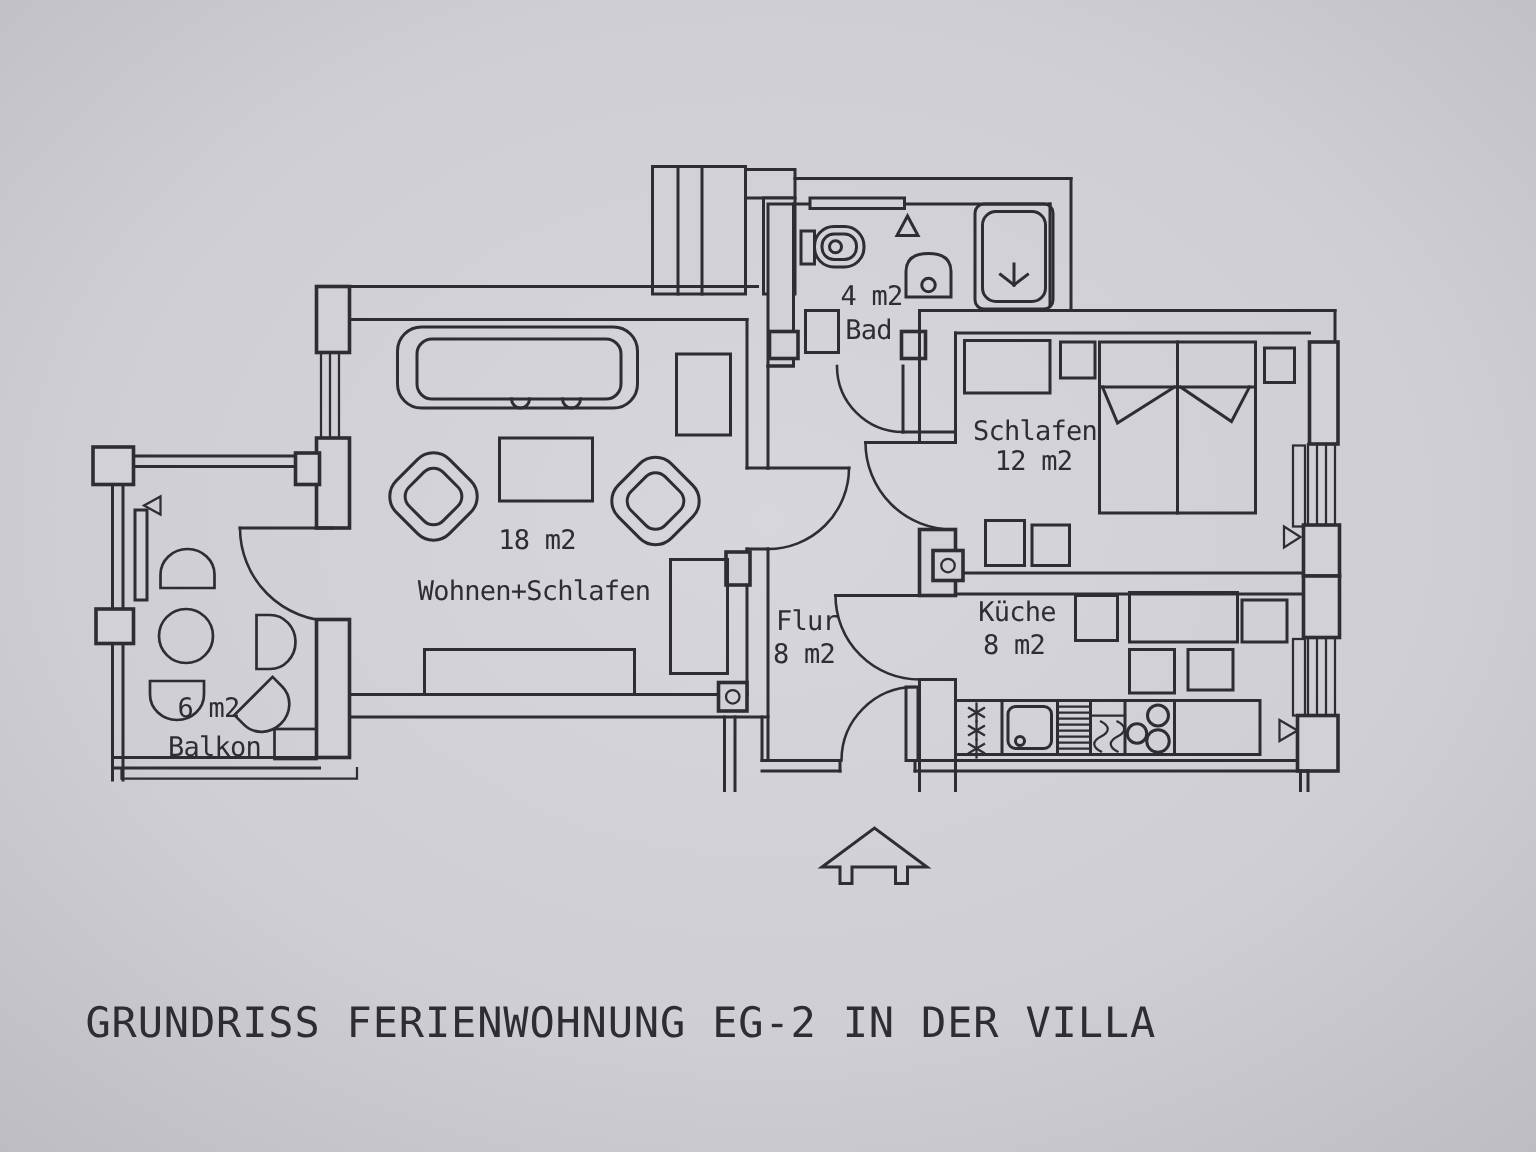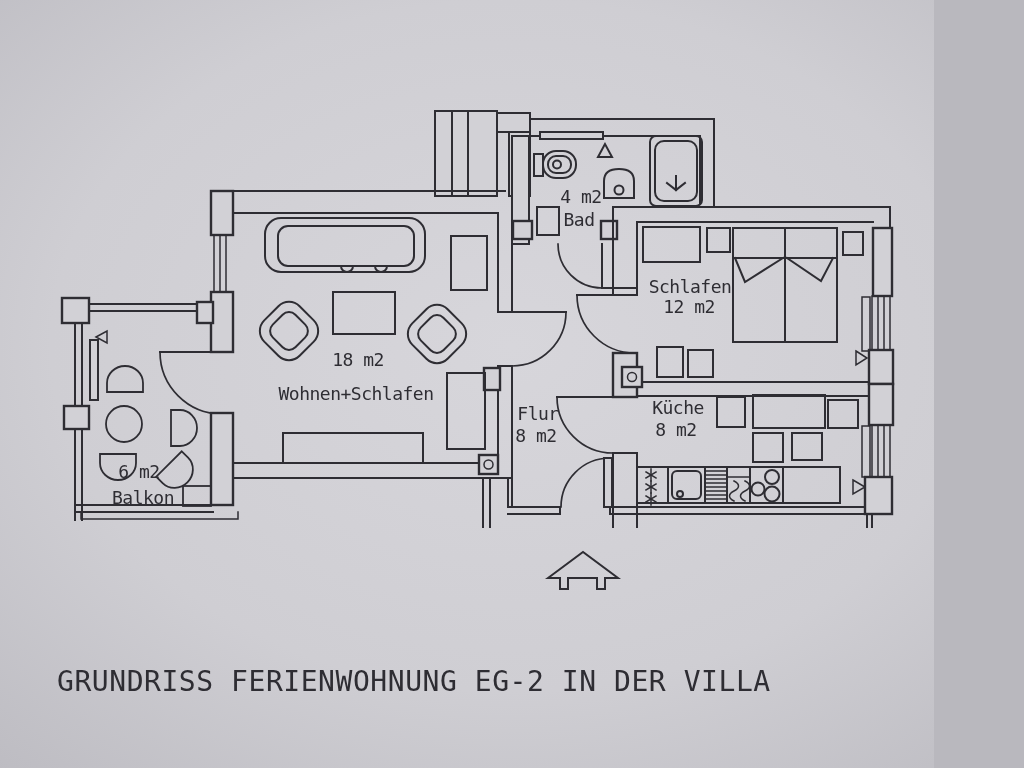--- a/index.html
+++ b/index.html
@@ -1,16 +1,16 @@
 <!DOCTYPE html>
 <html><head>
 <meta charset="utf-8">
 <style>
   html,body{margin:0;padding:0;background:#b9b8be;}
-  #stage{width:934px;height:768px;position:relative;overflow:hidden;
+  #stage{width:1024px;height:768px;position:relative;overflow:hidden;
     font-family:"DejaVu Sans Mono",monospace;}
   svg{display:block;}
   .ink{stroke:#2e2d33;fill:none;stroke-width:2;stroke-linecap:square;}
   .thin{stroke-width:1.5;}
   .arc{stroke-width:1.7;}
   .pier{fill:#d2d1d6;stroke:#2e2d33;stroke-width:2.4;}
   .paperfill{fill:#d2d1d6;stroke:#2e2d33;stroke-width:2;}
   text{fill:#2e2d33;stroke:none;font-family:"DejaVu Sans Mono",monospace;}
   .roomlabel{font-size:18px;letter-spacing:-0.5px;text-anchor:middle;}
   .titletext{font-size:28px;letter-spacing:0.55px;}

